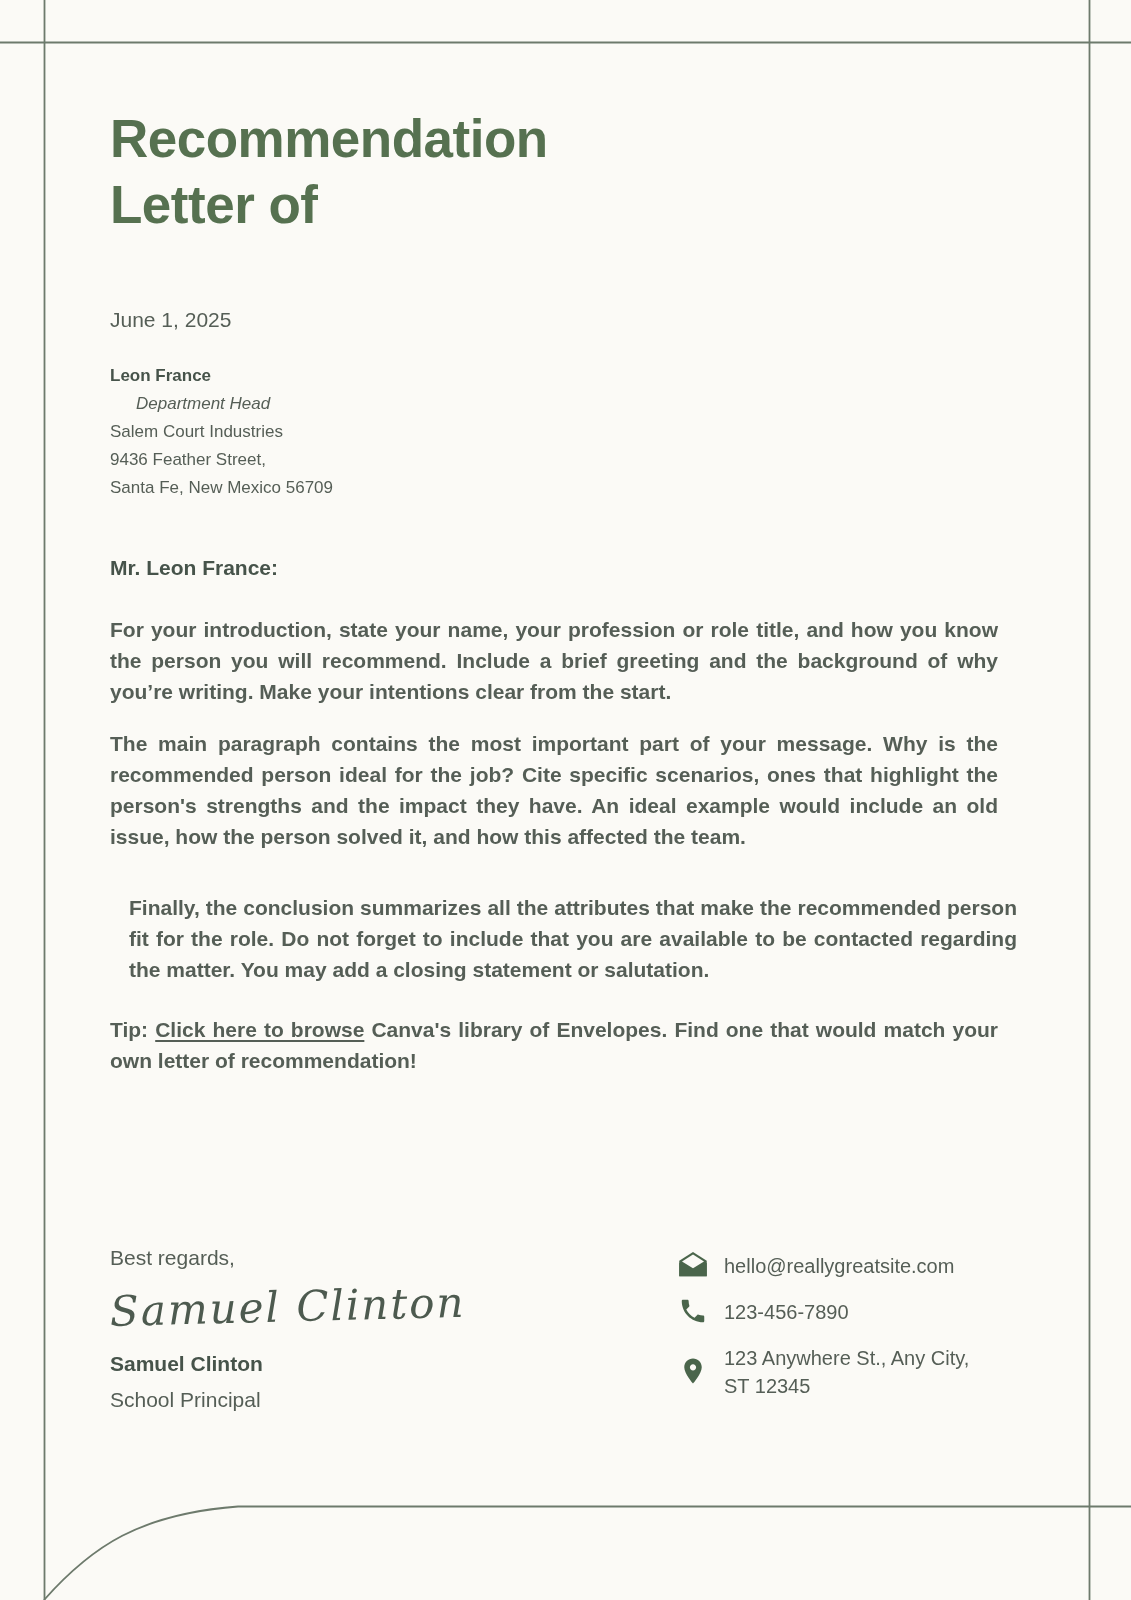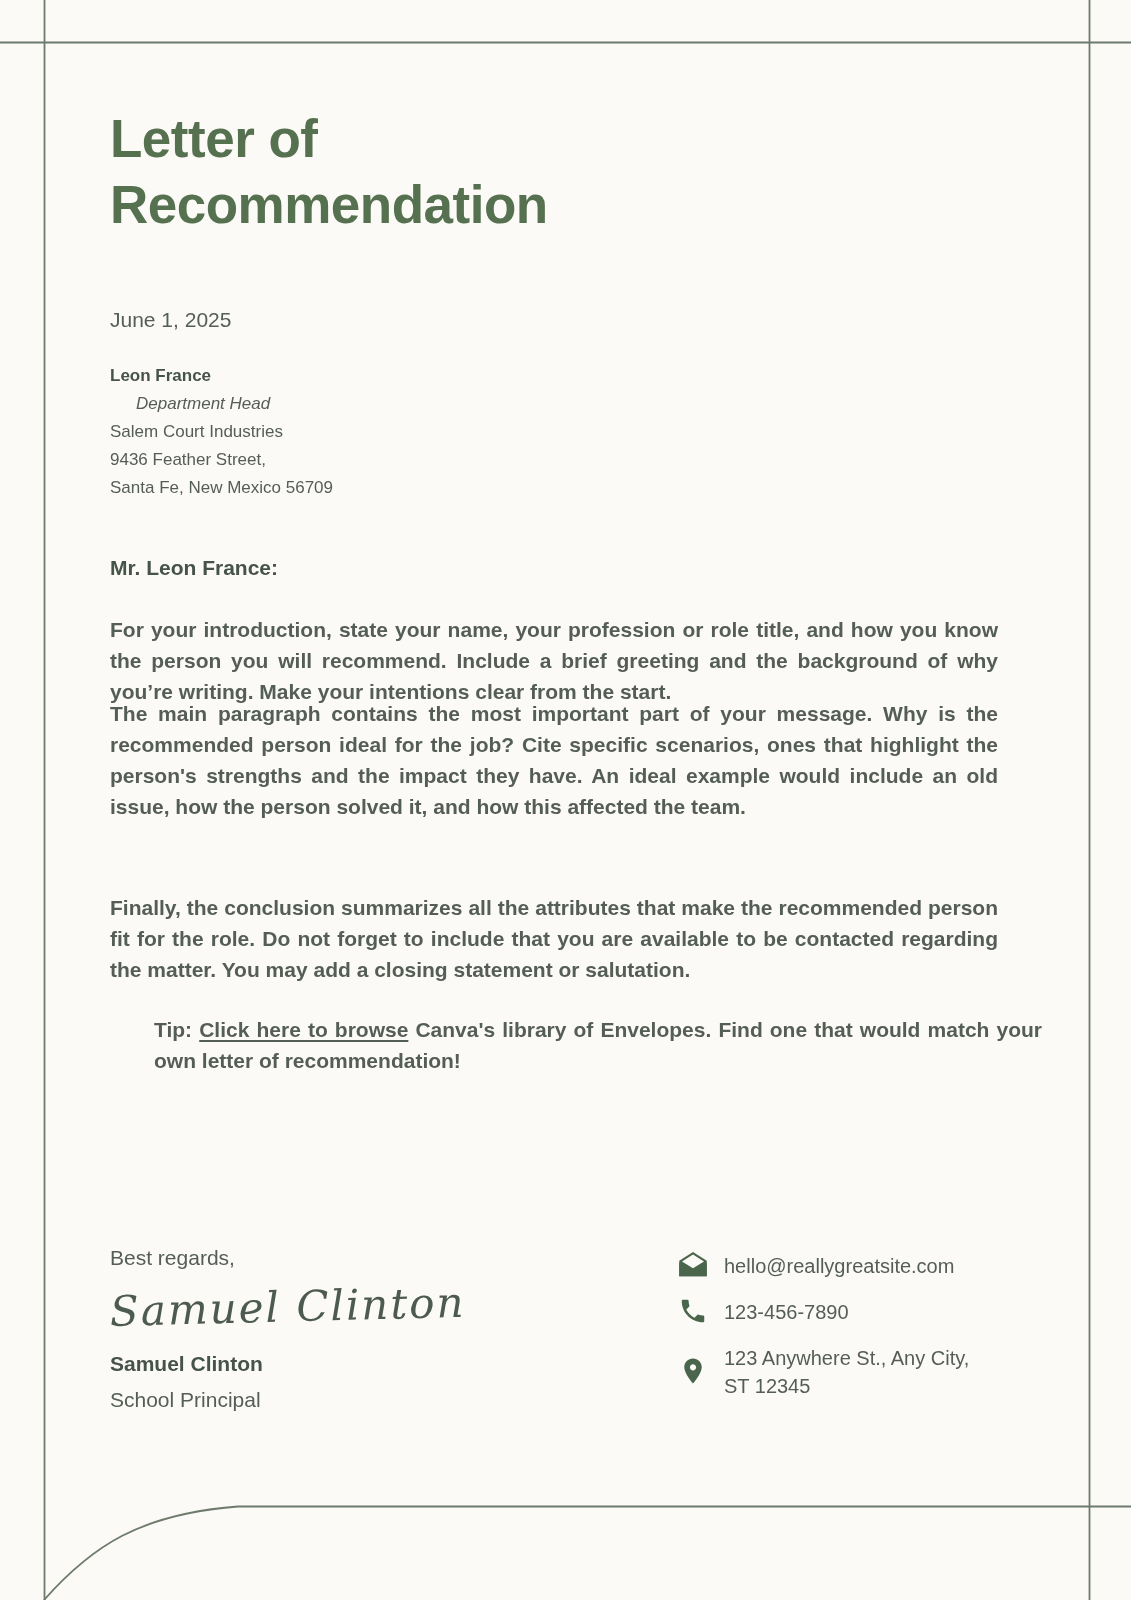--- a/index.html
+++ b/index.html
@@ -68,23 +68,23 @@
   .para {
     position: absolute;
     left: 110px;
     width: 888px;
     font-size: 21px;
     line-height: 31px;
     text-align: justify;
     font-weight: bold;
   }
   .para-1 { top: 614px; }
-  .para-2 { top: 698px; }
-  .para-3 { top: 892px; }
-  .tip-para { top: 1014px; margin-left: 44px; }
+  .para-2 { top: 728px; }
+  .para-3 { top: 892px; margin-left: 19px; }
+  .tip-para { top: 1014px; }
   .tip-link {
     color: var(--body-text);
     text-decoration: underline;
     text-underline-offset: 3px;
     cursor: pointer;
   }
   .signature-block {
     position: absolute;
     left: 110px;
     top: 1244px;
@@ -138,22 +138,22 @@
 <div class="page">
 
   <svg class="frame-svg" viewBox="0 0 1131 1600" preserveAspectRatio="none" aria-hidden="true">
     <line class="fl" x1="44.5" y1="0" x2="44.5" y2="1600"></line>
     <line class="fl" x1="1089.5" y1="0" x2="1089.5" y2="1600"></line>
     <line class="fl" x1="0" y1="42.5" x2="1131" y2="42.5"></line>
     <path class="fl" d="M 44 1600 C 92 1546, 140 1514, 238 1506.5 L 1131 1506.5"></path>
   </svg>
 
   <h1 class="doc-title">
+    <div>Recommendation</div>
     <div>Letter of</div>
-    <div>Recommendation</div>
   </h1>
 
   <div class="date-line">June 1, 2025</div>
 
   <div class="recipient-block">
     <div class="recipient-name">Leon France</div>
     <div class="recipient-role">Department Head</div>
     <div>Salem Court Industries</div>
     <div>9436 Feather Street,</div>
     <div>Santa Fe, New Mexico 56709</div>

